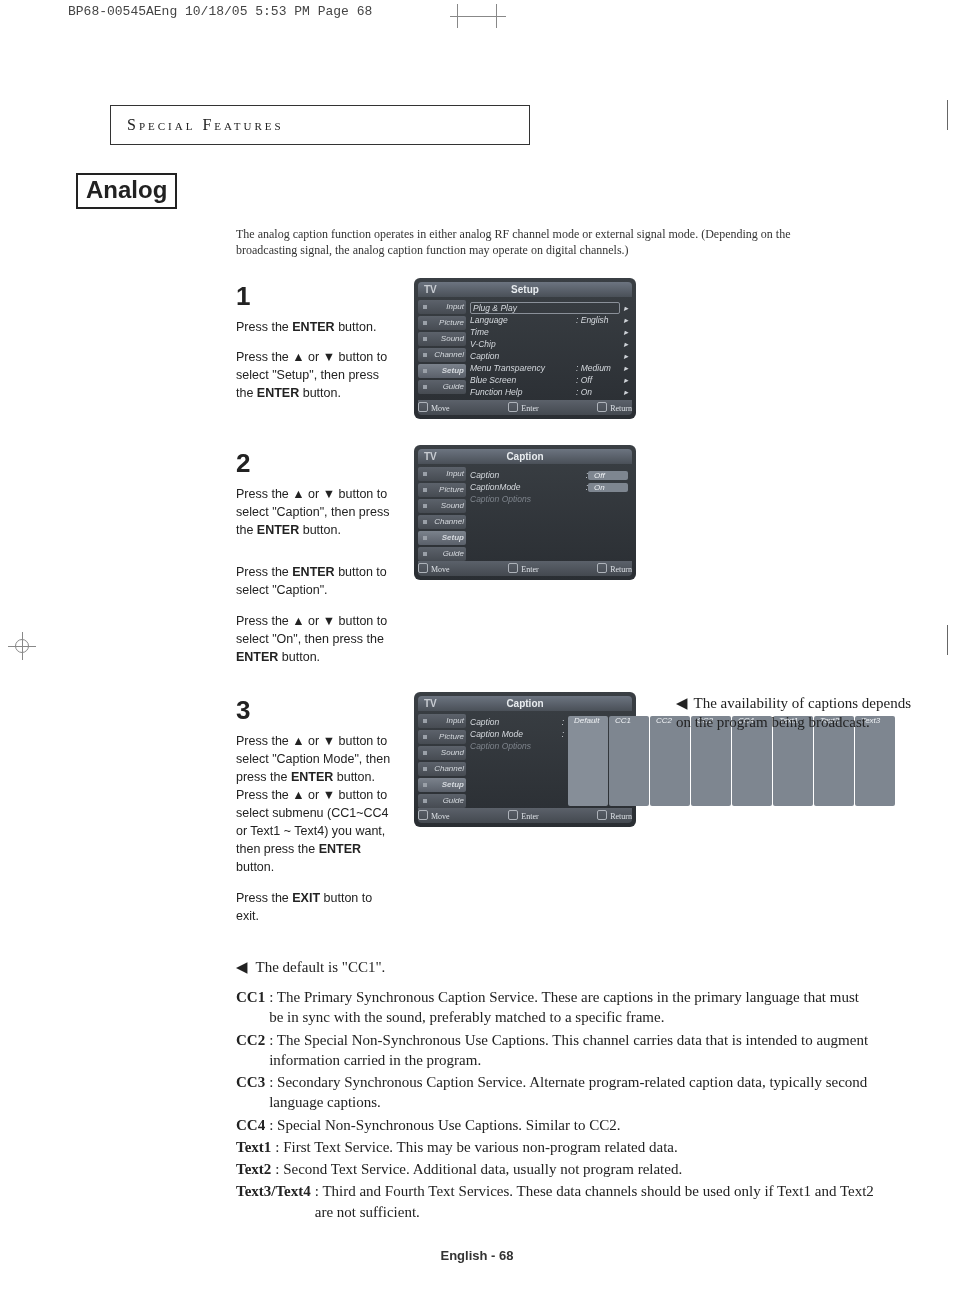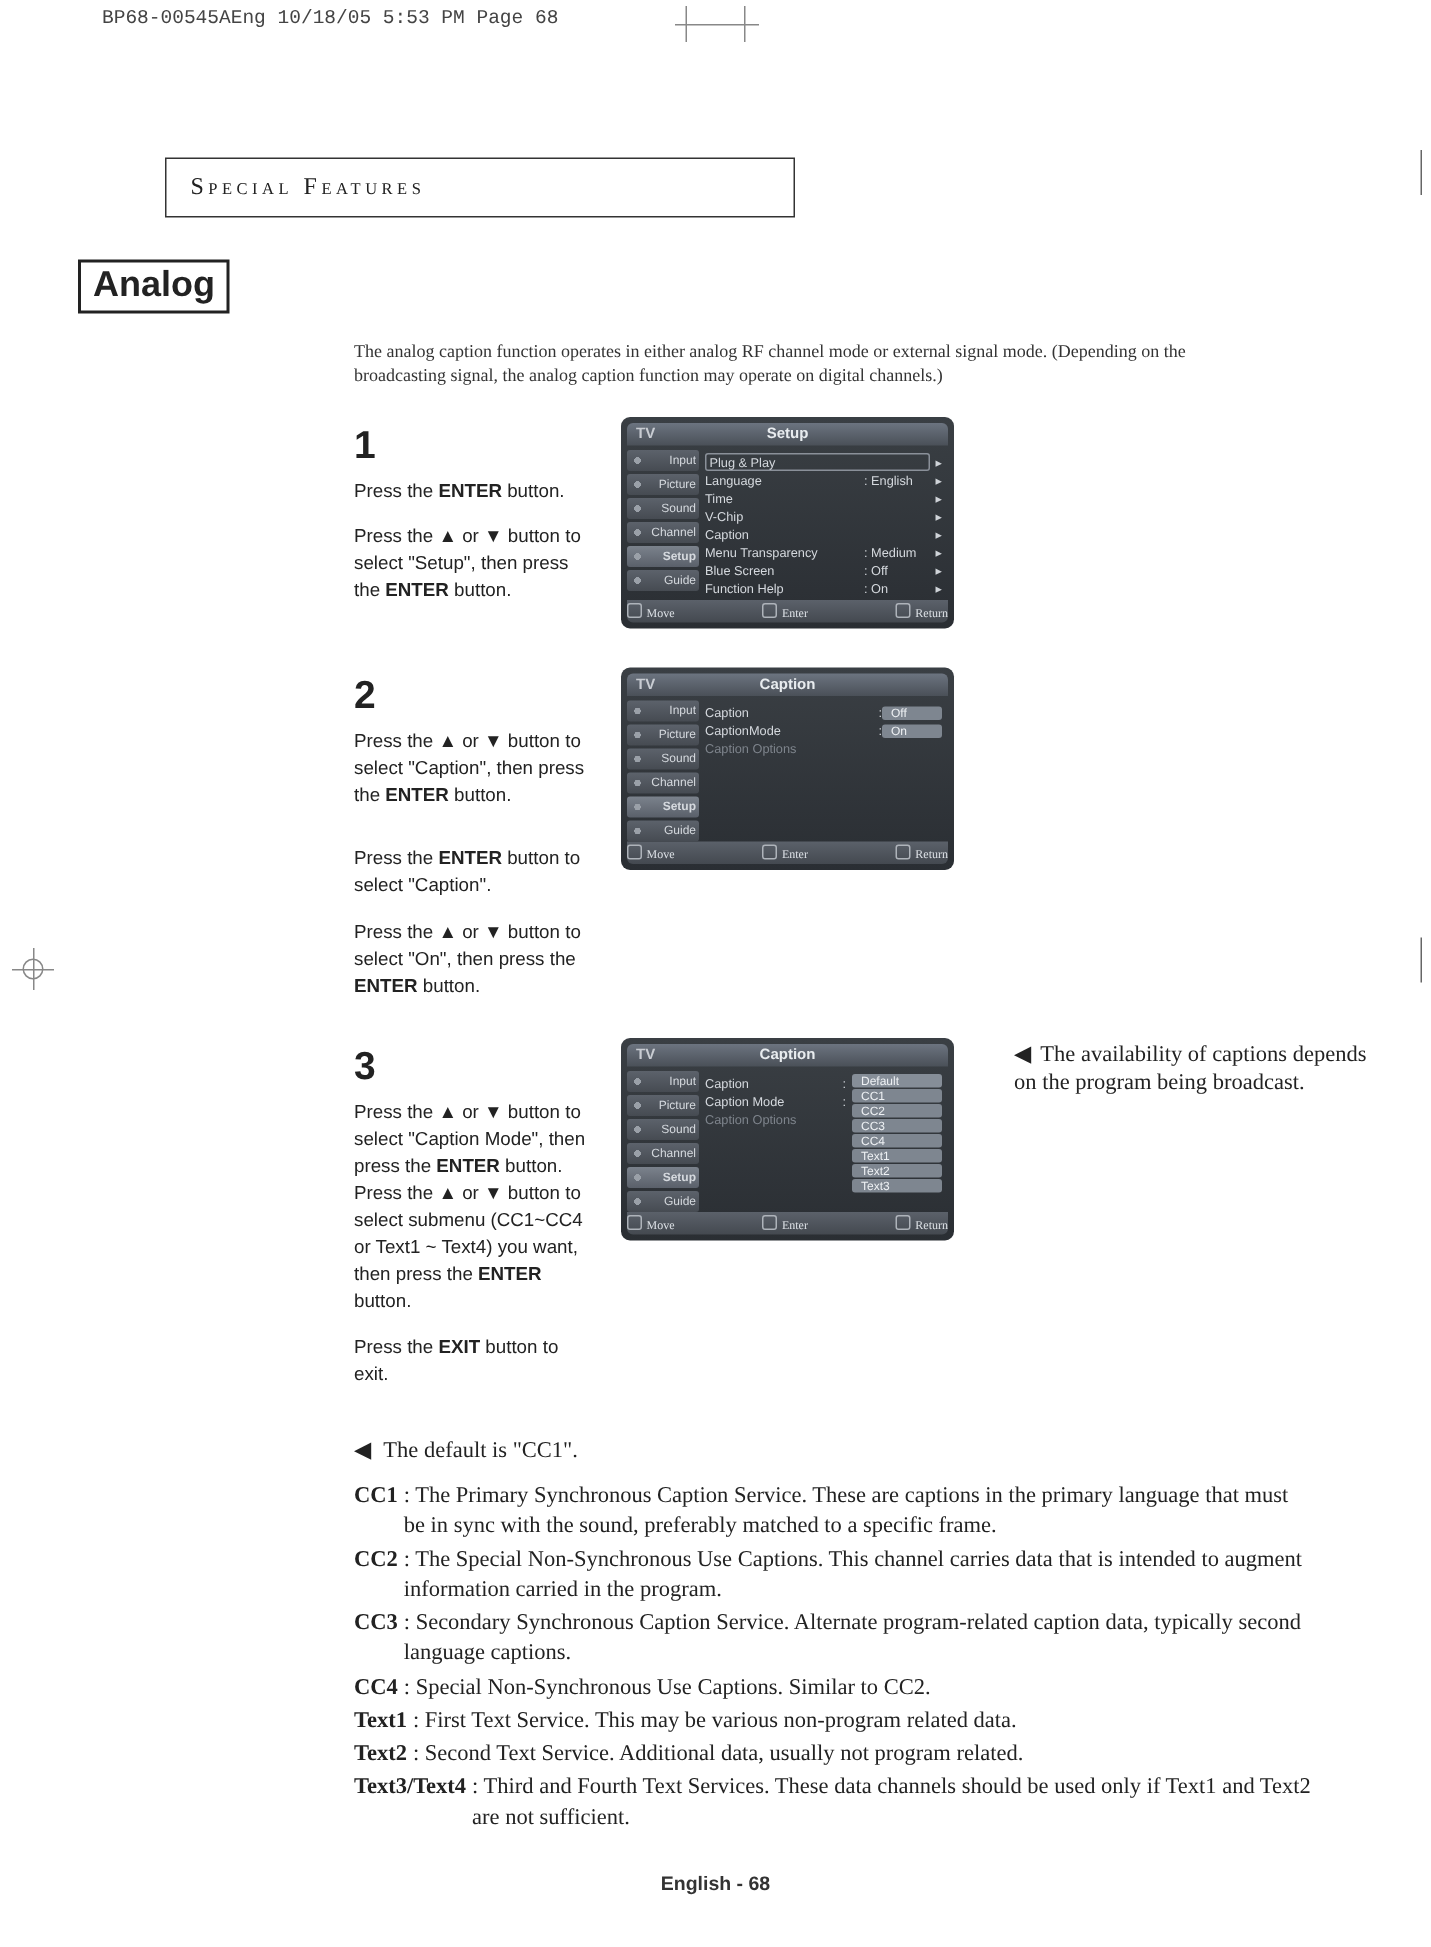--- a/index.html
+++ b/index.html
@@ -39,21 +39,21 @@
     margin: 86px 0 0 110px;
     width: 420px;
     border:1px solid #333;
     padding: 10px 16px;
     font-family: Georgia, serif;
     font-size: 16px;
     letter-spacing: 3px;
     font-variant: small-caps;
   }
   .content { padding: 24px 0 0 0; }
-  .row1 { display:flex; align-items:flex-start; padding-left:52px; }
+  .row1 { display:flex; align-items:flex-start; padding-left:76px; }
   .analog-badge{
     border:2px solid #222;
     font-family: Arial, Helvetica, sans-serif;
     font-weight:700;
     font-size:24px;
     padding:1px 8px 3px 8px;
     margin-right:20px;
     margin-top:4px;
   }
   .title-block h1{
@@ -105,21 +105,21 @@
     background: linear-gradient(#6c7480,#4a5058);
     border-radius:4px 4px 0 0;
     padding:2px 6px;
     font-size:10px;
     font-weight:700;
     color:#e8ecef;
     margin-bottom:3px;
   }
   .osd-title .left{flex:0 0 40px;color:#c8ccd2;}
   .osd-title .center{flex:1;text-align:center;}
-  .osd-body{display:flex;}
+  .osd-body{display:flex;font-style:italic;}
   .osd-sidebar{
     width:48px;
     display:flex;flex-direction:column;gap:2px;
   }
   .osd-tab{
     background:linear-gradient(#5c626b,#464b52);
     border-radius:2px;
     padding:2px 2px;
     font-size:8px;
     text-align:right;
@@ -161,21 +161,21 @@
     left:440px;
     top:2px;
     width:250px;
     font-family:Georgia,serif;
     font-size:15px;
     line-height:1.3;
   }
   .side-note .tri{display:inline-block;transform:scaleX(-1);margin-right:6px;}
   .opt-list{
     width:60px;
-    display:flex;flex-direction:column;gap:1px;
+    display:flex;flex-direction:row;gap:1px;
   }
   .bottom-notes{
     padding: 6px 80px 0 236px;
     font-family: Georgia, serif;
     font-size:15px;
     line-height:1.35;
   }
   .bottom-notes .lead{margin-bottom:10px;}
   .bottom-notes .lead .tri{display:inline-block;transform:scaleX(-1);margin-right:8px;}
   .def{display:flex;margin-bottom:2px;}

